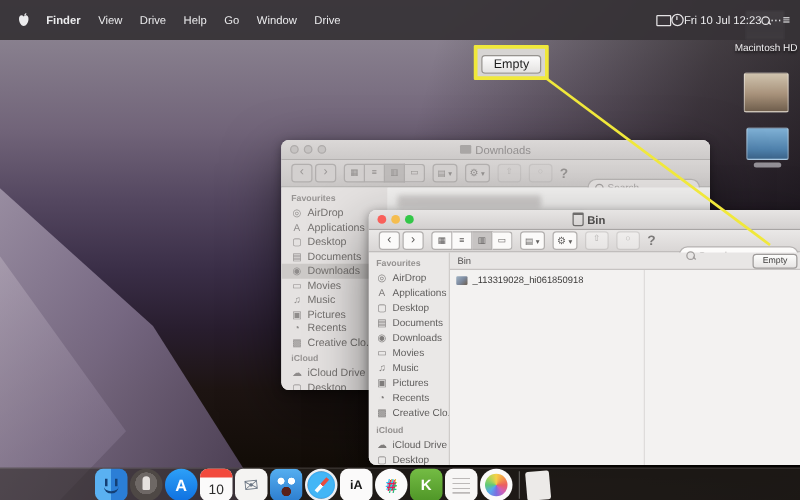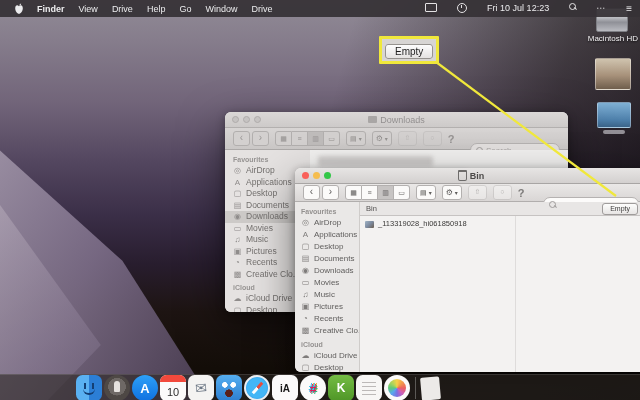--- a/index.html
+++ b/index.html
@@ -14,26 +14,26 @@
   .wallpaper .shade{position:absolute;inset:0;
     background:linear-gradient(105deg,rgba(0,0,0,0) 48%,rgba(10,6,4,.55) 78%,rgba(5,3,2,.75) 100%);}
   .mountain-a{position:absolute;left:0;top:110px;width:340px;height:290px;opacity:.85;
     background:linear-gradient(118deg,#a89daf 0%,#83748f 35%,#54465f 70%,#32283c 100%);
     clip-path:polygon(0 14%,36% 52%,62% 100%,0 100%);}
   .mountain-b{position:absolute;left:0;top:150px;width:240px;height:250px;opacity:.55;
     background:linear-gradient(135deg,#c4bac6 0%,#8d7f97 50%,#5a4c66 100%);
     clip-path:polygon(0 22%,42% 78%,20% 100%,0 100%);}
 
   
-  .menubar{position:absolute;left:0;top:0;right:0;height:17px;z-index:60;
+  .menubar{position:absolute;left:0;top:0;right:0;height:32px;z-index:60;
     background:rgba(54,50,54,.94);display:flex;align-items:center;
     color:#ececee;font-size:9px;padding:0 8px;gap:0;}
   .menubar .menu-item{padding:0 7px;}
   .menubar .menu-item.bold{font-weight:bold;}
-  .mb-right{margin-left:auto;display:flex;align-items:flex-start;gap:20px;}
+  .mb-right{margin-left:auto;display:flex;align-items:center;gap:0;}
   .display-ico{width:10px;height:7px;border:1px solid #e4e2e4;border-radius:1px;}
   .clock-ico{width:8px;height:8px;border:1px solid #e4e2e4;border-radius:50%;position:relative;}
   .clock-ico:after{content:"";position:absolute;left:3px;top:1px;width:1px;height:3px;background:#e4e2e4;}
   .mag{width:5px;height:5px;border:1px solid #e4e2e4;border-radius:50%;position:relative;}
   .mag:after{content:"";position:absolute;left:4px;top:4px;width:3px;height:1px;background:#e4e2e4;transform:rotate(45deg);}
   .ellipsis-ico{letter-spacing:1px;font-size:9px;}
   .nc-ico{font-size:10px;}
 
   
   .dt-icon{position:absolute;text-align:right;z-index:2;}

